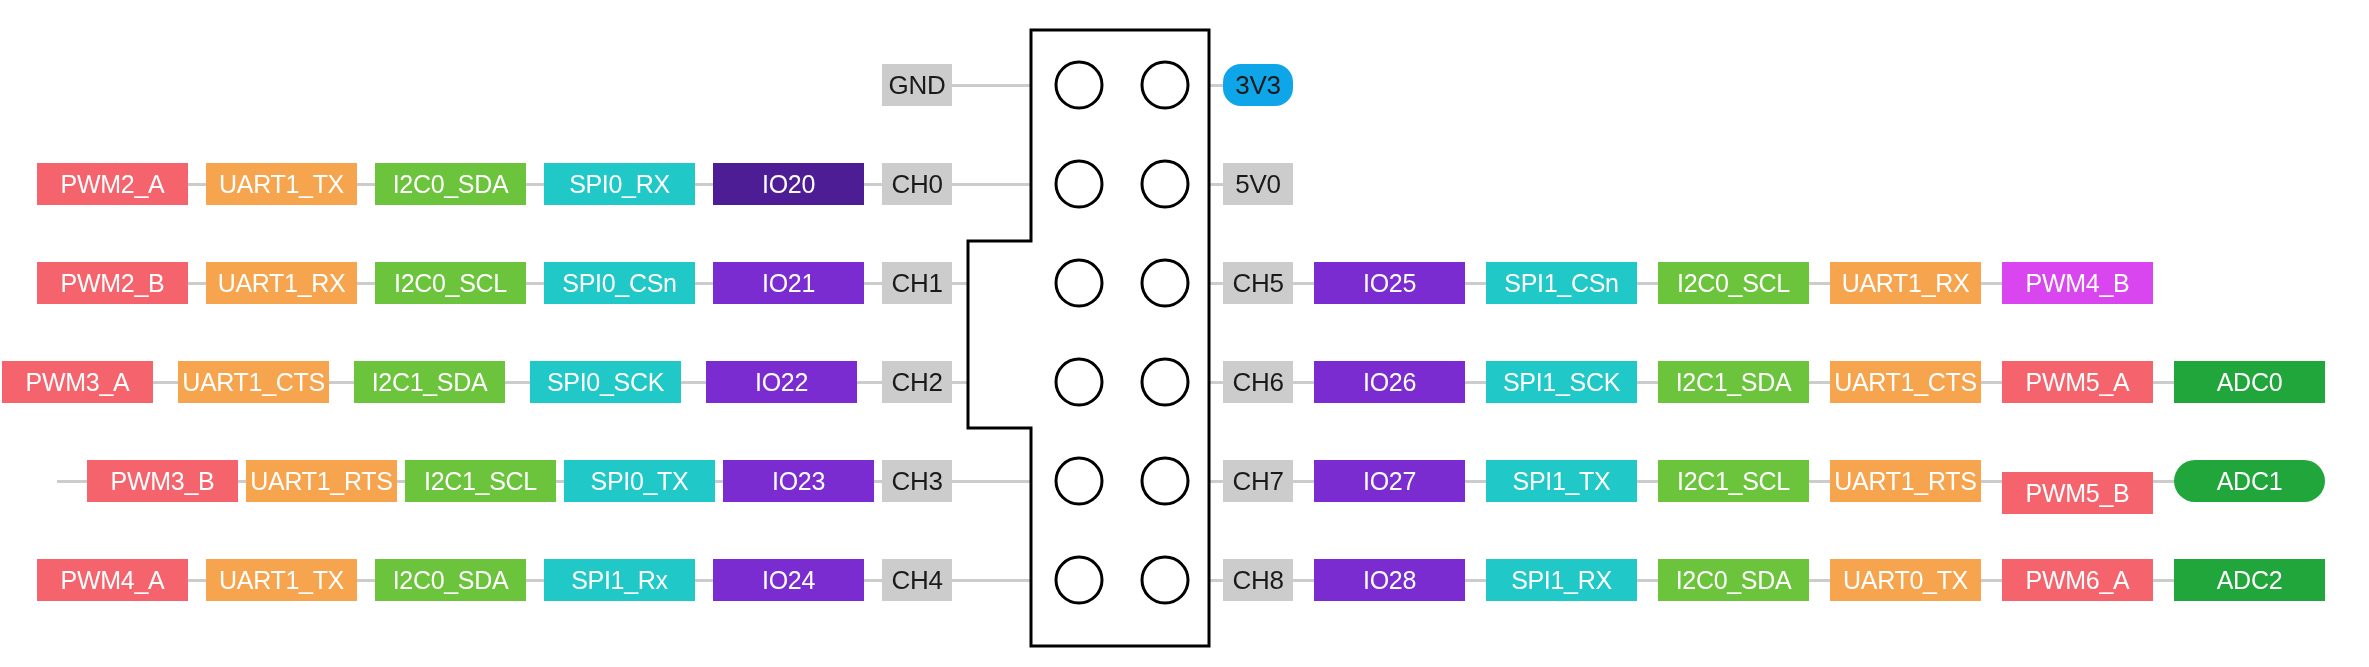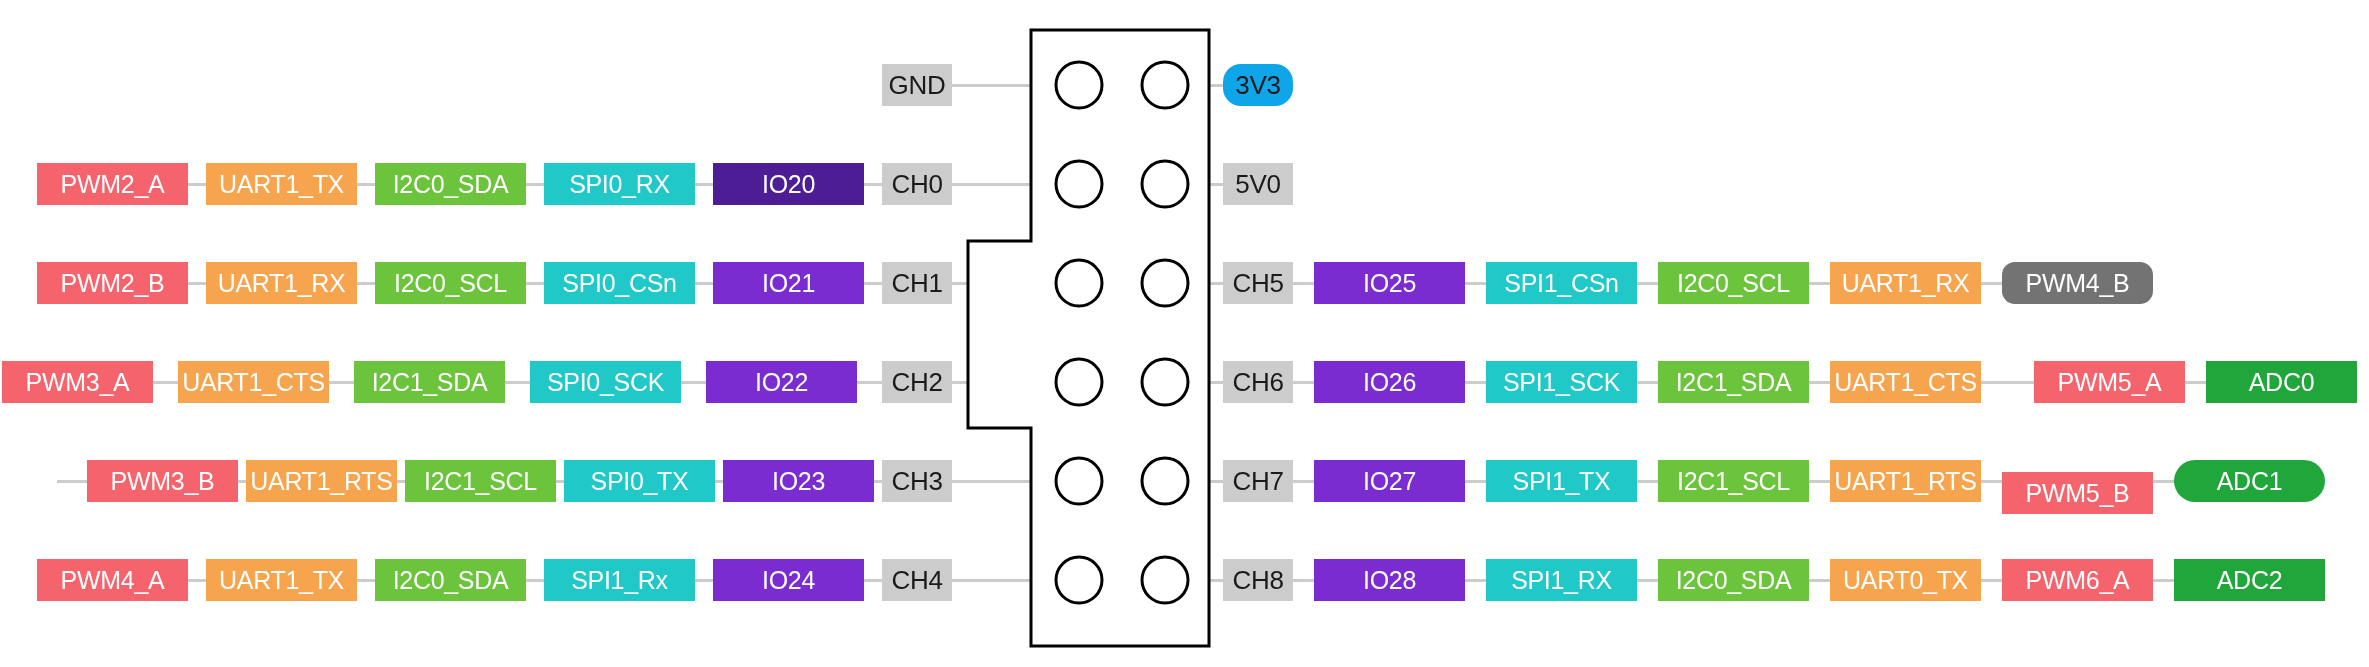--- a/index.html
+++ b/index.html
@@ -68,39 +68,39 @@
         <span class="box wide" style="background: rgb(33, 200, 200);">SPI0_CSn</span>
         <span class="box wide" style="background: rgb(123, 44, 208);">IO21</span>
         <span class="box pin" style="background: rgb(204, 204, 204);">CH1</span>
       </div>
       <div class="group" style="top: 262px; left: 1223px; gap: 21px;">
         <span class="box pin" style="background: rgb(204, 204, 204);">CH5</span>
         <span class="box wide" style="background: rgb(123, 44, 208);">IO25</span>
         <span class="box wide" style="background: rgb(33, 200, 200);">SPI1_CSn</span>
         <span class="box wide" style="background: rgb(108, 196, 60);">I2C0_SCL</span>
         <span class="box wide" style="background: rgb(247, 164, 78);">UART1_RX</span>
-        <span class="box wide" style="background: #737373; border-radius: 13px;">PWM4_B</span>
+        <span class="box wide" style="background: #d946ef;">PWM4_B</span>
       </div>
       <div class="wire" style="left: 57px; width: 911px; top: 380.5px; background: rgb(204, 204, 204);"></div>
       <div class="wire" style="left: 1209px; width: 1096px; top: 380.5px; background: rgb(204, 204, 204);"></div>
       <div class="group" style="top: 361px; right: 1417px; gap: 25px; padding-left: 16px;">
         <span class="box wide" style="background: rgb(245, 100, 108);">PWM3_A</span>
         <span class="box wide" style="background: rgb(247, 164, 78);">UART1_CTS</span>
         <span class="box wide" style="background: rgb(108, 196, 60);">I2C1_SDA</span>
         <span class="box wide" style="background: rgb(33, 200, 200);">SPI0_SCK</span>
         <span class="box wide" style="background: rgb(123, 44, 208);">IO22</span>
         <span class="box pin" style="background: rgb(204, 204, 204);">CH2</span>
       </div>
       <div class="group" style="top: 361px; left: 1223px; gap: 21px;">
         <span class="box pin" style="background: rgb(204, 204, 204);">CH6</span>
         <span class="box wide" style="background: rgb(123, 44, 208);">IO26</span>
         <span class="box wide" style="background: rgb(33, 200, 200);">SPI1_SCK</span>
         <span class="box wide" style="background: rgb(108, 196, 60);">I2C1_SDA</span>
         <span class="box wide" style="background: rgb(247, 164, 78);">UART1_CTS</span>
-        <span class="box wide" style="background: rgb(245, 100, 108); margin-left: 32px;">PWM5_A</span>
+        <span class="box wide" style="background: rgb(245, 100, 108);">PWM5_A</span>
         <span class="box wide" style="background: rgb(33, 166, 60);">ADC0</span>
       </div>
       <div class="wire" style="left: 57px; width: 974px; top: 479.5px; background: rgb(204, 204, 204);"></div>
       <div class="wire" style="left: 1209px; width: 1096px; top: 479.5px; background: rgb(204, 204, 204);"></div>
       <div class="group" style="top: 460px; right: 1417px; gap: 8px;">
         <span class="box wide" style="background: rgb(245, 100, 108);">PWM3_B</span>
         <span class="box wide" style="background: rgb(247, 164, 78);">UART1_RTS</span>
         <span class="box wide" style="background: rgb(108, 196, 60);">I2C1_SCL</span>
         <span class="box wide" style="background: rgb(33, 200, 200);">SPI0_TX</span>
         <span class="box wide" style="background: rgb(123, 44, 208);">IO23</span>

